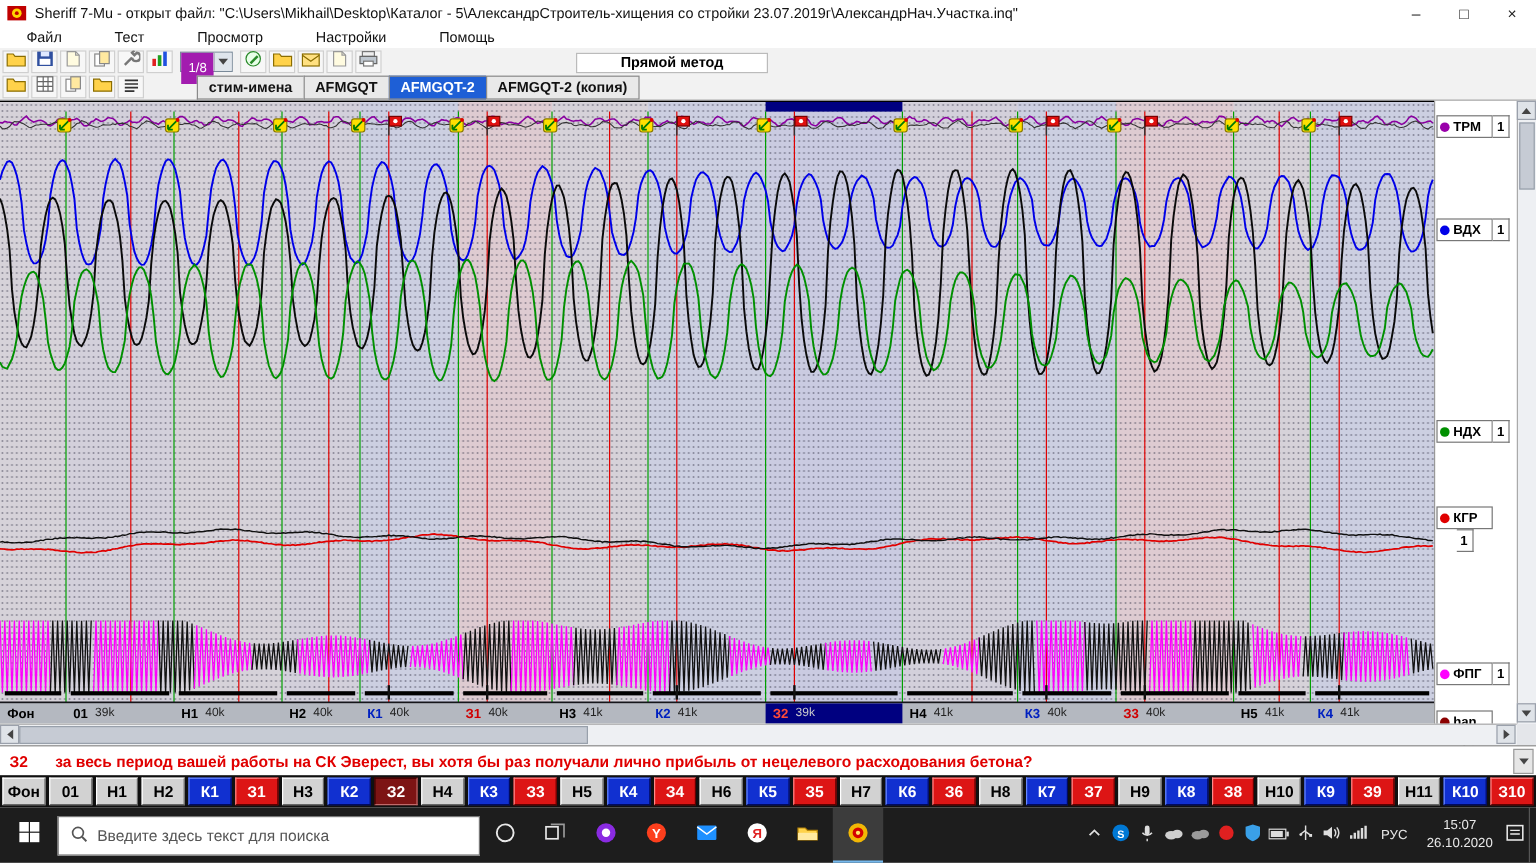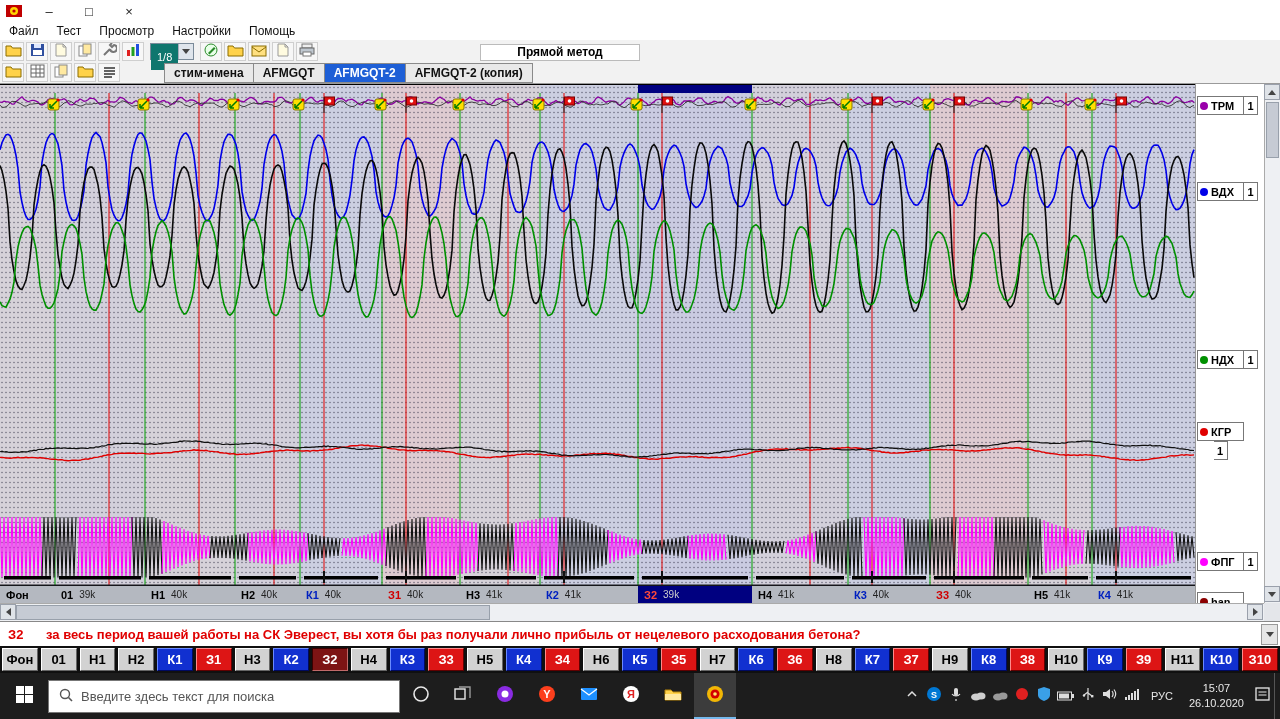--- a/index.html
+++ b/index.html
@@ -6,27 +6,27 @@
 html,body{width:1280px;height:719px;overflow:hidden;font-family:"Liberation Sans",sans-serif}
 #app{position:absolute;left:0;top:0;width:1280px;height:719px;background:#fff}
 
 .titlebar{position:absolute;left:0;top:0;width:1280px;height:22px;background:#fff;display:flex;align-items:center;font-size:12px;color:#111}
 .title-ico{width:18px;height:15px;margin:0 5px 0 6px;display:flex;align-items:center}
 .title-text{flex:1;white-space:nowrap;overflow:hidden}
 .win-ctrls{display:flex;height:100%}
 .win-btn{width:40px;height:100%;display:flex;align-items:center;justify-content:center;font-size:13px;color:#222}
 
 .menubar{position:absolute;left:0;top:22px;width:1280px;height:18px;background:#fff;display:flex;align-items:center;font-size:12px;color:#111}
-.menu-item{padding:0 9px;height:100%;display:flex;align-items:center}
+.menu-item{padding:0 22px;height:100%;display:flex;align-items:center}
 
 .toolbar{position:absolute;left:0;top:40px;width:1280px;height:44px;background:#f2f2f2;border-bottom:1px solid #9a9a9a}
 .tb-row{position:absolute;display:flex;gap:2px;align-items:center}
 .tb-btn{width:22px;height:19px;display:flex;align-items:center;justify-content:center;border:1px solid #cfcfcf;background:#f7f7f7}
 .scale-box{display:flex;height:17px;border:1px solid #7a8a99;background:#fff;margin:0 4px;align-items:stretch}
-.scale-val{background:#0f766e;color:#fff;font-size:11px;padding:13px 6px;display:flex;align-items:center}
+.scale-val{background:#a21caf;color:#fff;font-size:11px;padding:13px 6px;display:flex;align-items:center}
 .scale-arrow{width:15px;background:#dfe5ec;display:flex;align-items:center;justify-content:center;border-left:1px solid #aab}
 .method{position:absolute;left:480px;top:4px;width:160px;height:17px;background:#fff;border:1px solid #bbb;text-align:center;font-weight:bold;font-size:12px;line-height:14px;color:#000}
 .tabs{position:absolute;left:164px;top:23px;display:flex}
 .tab{height:20px;padding:0 9px;border:1px solid #8a8a8a;border-right:none;background:#e9e9e9;font-size:12px;font-weight:bold;display:flex;align-items:center;color:#111}
 .tab:last-child{border-right:1px solid #8a8a8a}
 .tab.active{background:#1e5fd6;color:#fff}
 
 .chart{position:absolute;left:0;top:84px;width:1195px;height:501px;background:#d8d6de;border-top:1px solid #000;overflow:hidden}
 .tint{position:absolute;top:0;height:100%}
 .dots{position:absolute;left:0;top:0;right:0;bottom:0;background-image:radial-gradient(rgba(55,55,75,.45) .6px,rgba(0,0,0,0) 1px);background-size:4px 5px}
@@ -86,20 +86,21 @@
 <div id="app">
 
   <div class="titlebar">
     <span class="title-ico">
       <svg width="16" height="14">
           <rect x="0" y="1" width="16" height="12" fill="#c00000"></rect>
           <circle cx="8" cy="7" r="4" fill="#ffd400"></circle>
           <circle cx="8" cy="7" r="1.6" fill="#c00000"></circle>
         </svg>
     </span>
+    <span class="title-text">Sheriff 7-Mu - открыт файл: "C:\Users\Mikhail\Desktop\Каталог - 5\АлександрСтроитель-хищения со стройки 23.07.2019г\АлександрНач.Участка.inq"</span>
     <div class="win-ctrls">
         <div class="win-btn">–</div>
         <div class="win-btn">□</div>
         <div class="win-btn">×</div>
       </div>
   </div>
 
   <div class="menubar">
       <div class="menu-item">Файл</div>
       <div class="menu-item">Тест</div>

